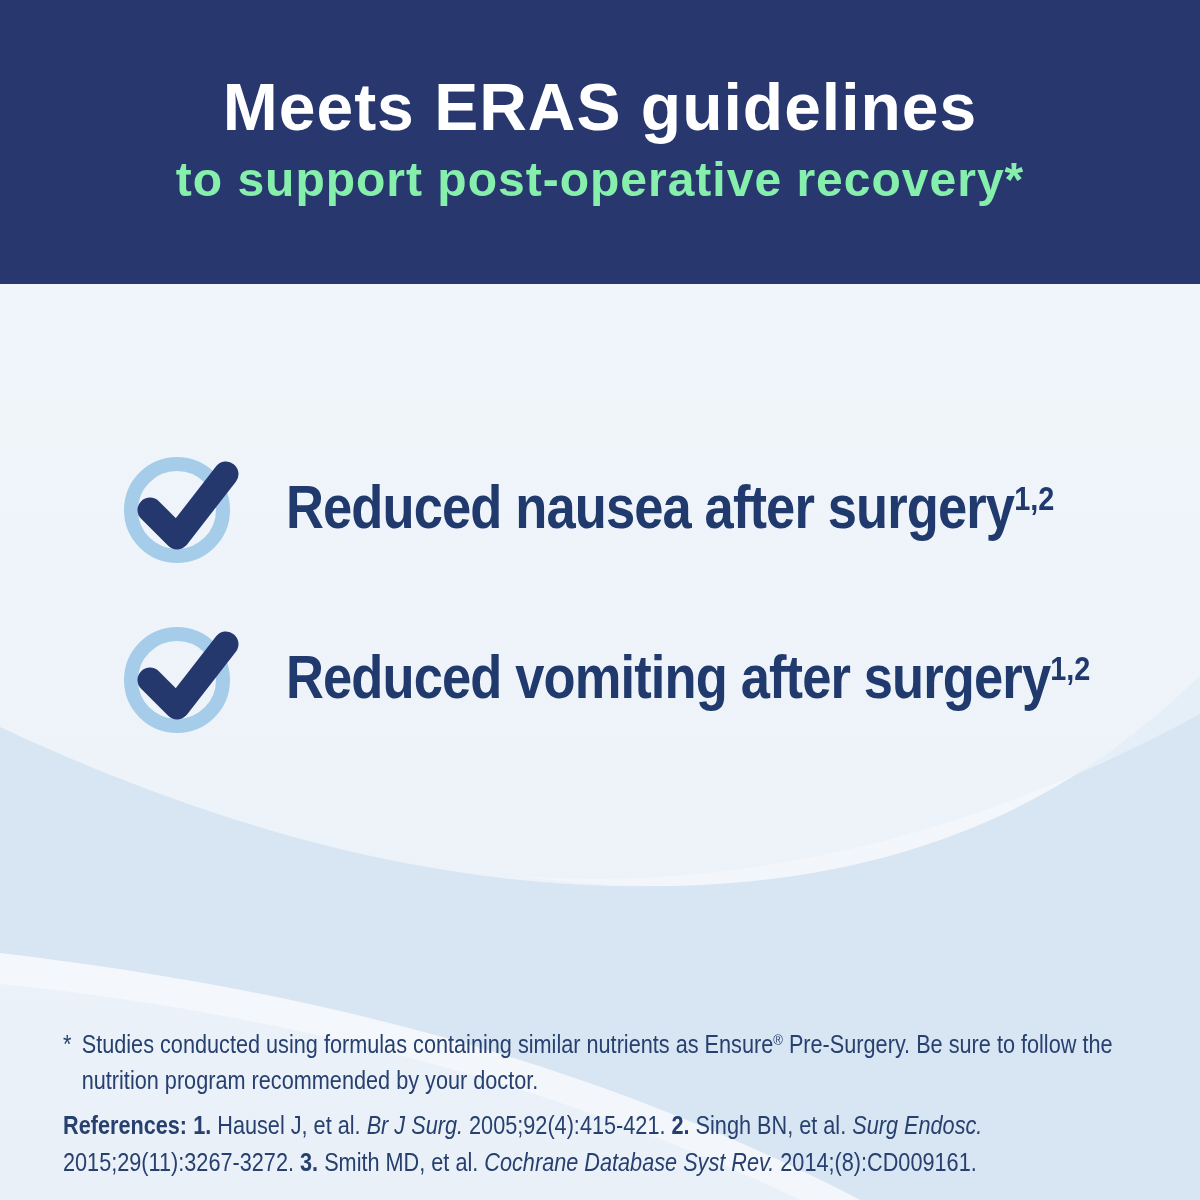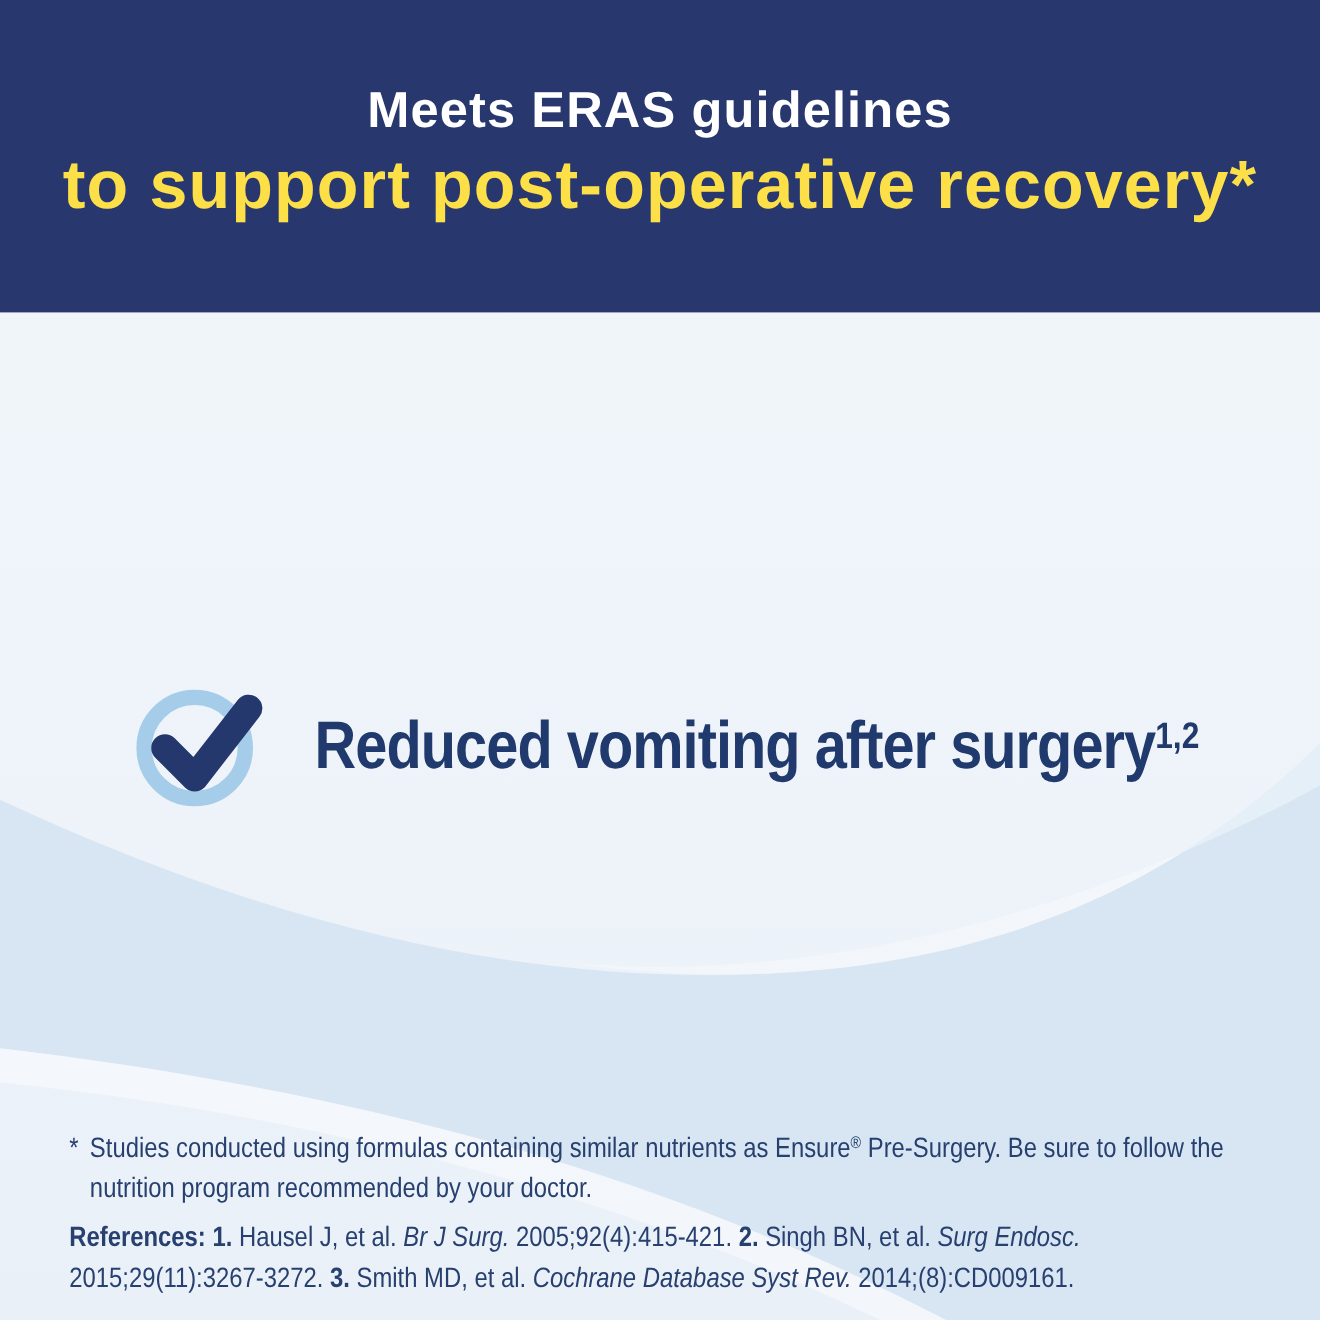--- a/index.html
+++ b/index.html
@@ -10,25 +10,25 @@
   }
 
   
   .header{
     position:absolute; left:0; top:0; width:1200px; height:284px;
     background:#28386f;
     display:flex; flex-direction:column; align-items:center; justify-content:center;
     padding-bottom:6px; box-sizing:border-box;
   }
   .header-title{
-    color:#ffffff; font-size:46px; font-weight:bold; letter-spacing:1px;
+    color:#ffffff; font-size:66px; font-weight:bold; letter-spacing:1px;
     line-height:1.1; white-space:nowrap;
   }
   .header-subtitle{
-    color:#fde047; font-size:62px; font-weight:bold; letter-spacing:1px;
+    color:#86efac; font-size:48px; font-weight:bold; letter-spacing:1px;
     margin-top:8px; white-space:nowrap;
   }
 
   
   .body-bg{
     position:absolute; left:0; top:284px; width:1200px; height:916px;
     background:linear-gradient(180deg,#f0f5fa 0%, #edf3f9 55%, #e9f0f8 100%);
   }
   .body-bg svg{position:absolute; inset:0;}
 
@@ -75,20 +75,27 @@
       <path d="M0,669 C260,700 560,760 860,916 L800,916 C540,790 250,725 0,700 Z" fill="#ffffff" opacity="0.45"></path>
       <path d="M1200,392 C1085,505 930,590 700,601 C640,604 580,600 520,592 C700,606 940,572 1200,430 Z" fill="#ffffff" opacity="0.35"></path>
     </svg>
   </div>
 
   <div class="header">
     <div class="header-title">Meets ERAS guidelines</div>
     <div class="header-subtitle">to support post-operative recovery*</div>
   </div>
 
+  <div class="benefit-row r1">
+    <svg class="check" viewBox="0 0 126 126">
+      <circle cx="57" cy="66" r="46" fill="none" stroke="#a5cde9" stroke-width="14"></circle>
+      <path d="M30 66 L57 93 L106 30" fill="none" stroke="#24386e" stroke-width="25" stroke-linecap="round" stroke-linejoin="round"></path>
+    </svg>
+    <div class="benefit-text"><span>Reduced nausea after surgery</span><sup>1,2</sup></div>
+  </div>
 
   <div class="benefit-row r2">
     <svg class="check" viewBox="0 0 126 126">
       <circle cx="57" cy="66" r="46" fill="none" stroke="#a5cde9" stroke-width="14"></circle>
       <path d="M30 66 L57 93 L106 30" fill="none" stroke="#24386e" stroke-width="25" stroke-linecap="round" stroke-linejoin="round"></path>
     </svg>
     <div class="benefit-text"><span>Reduced vomiting after surgery</span><sup>1,2</sup></div>
   </div>
 
 

